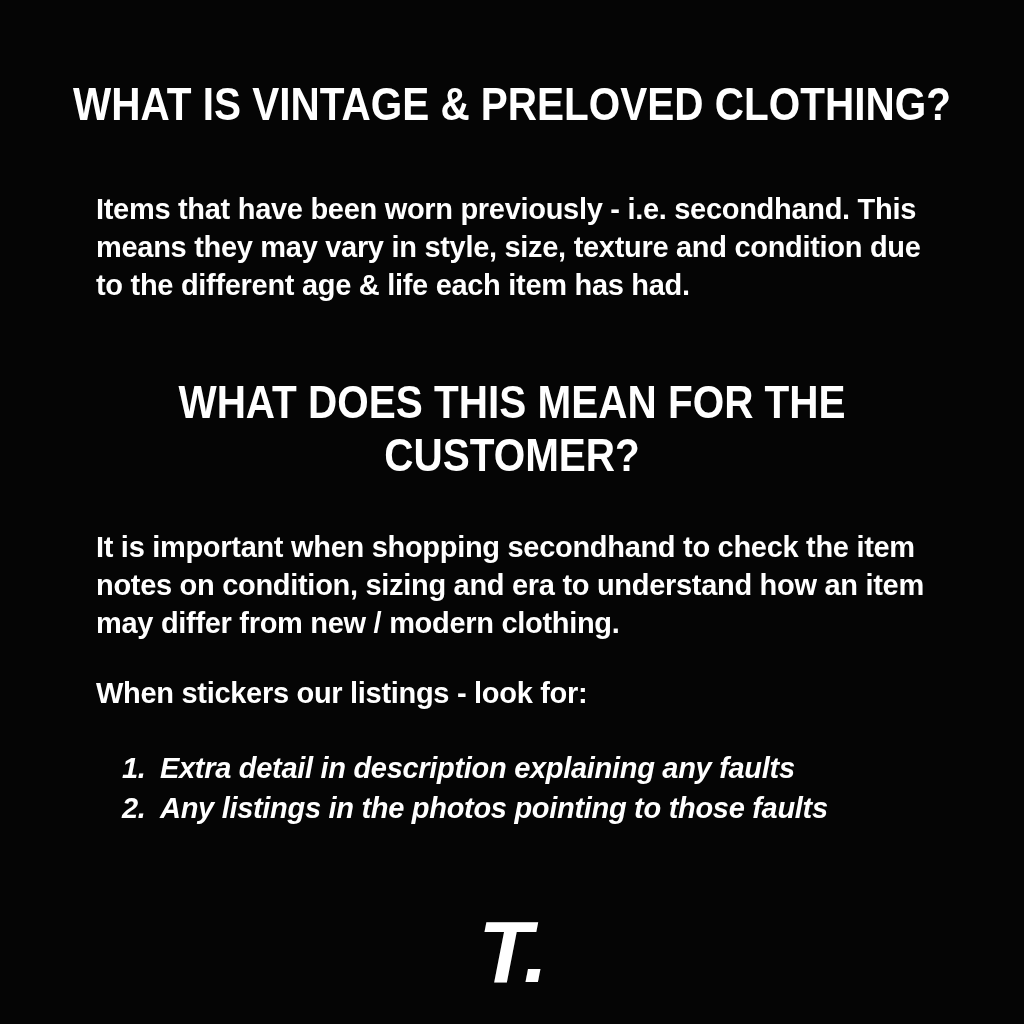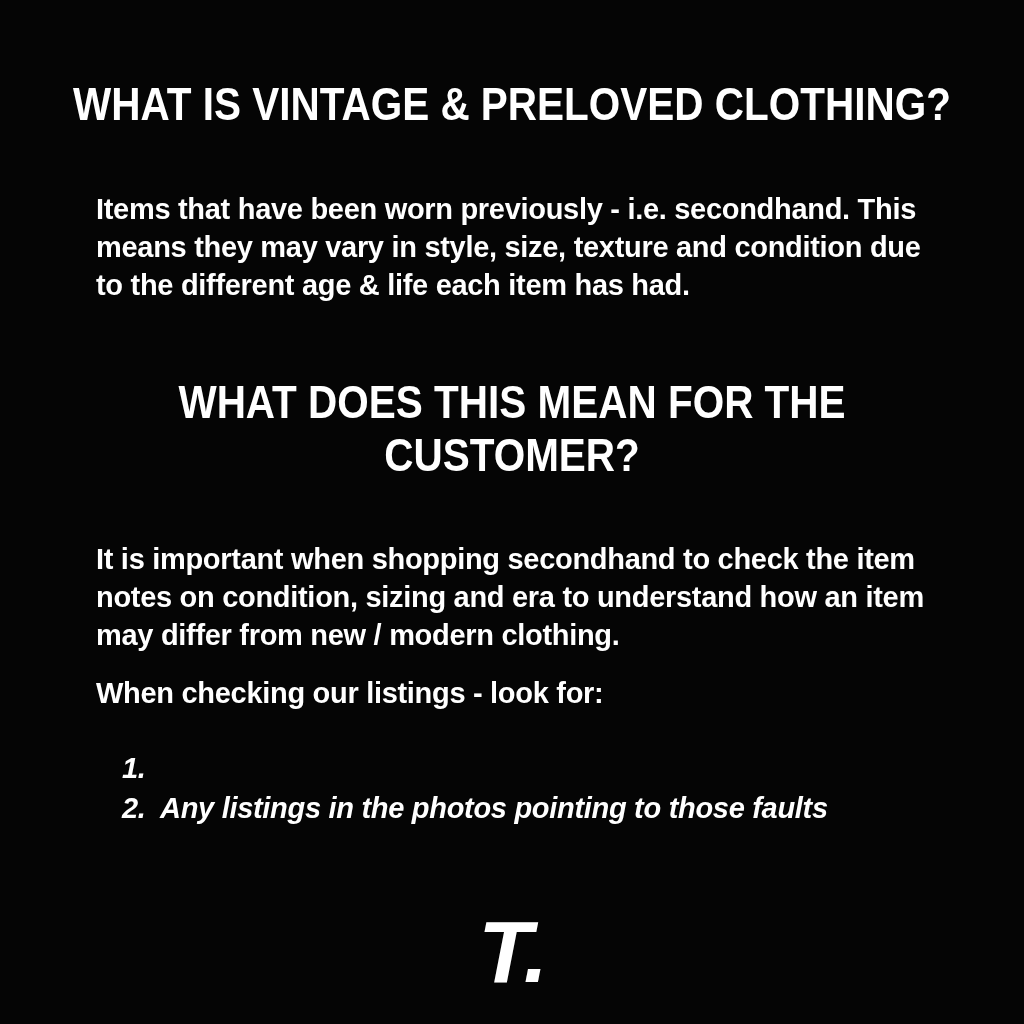--- a/index.html
+++ b/index.html
@@ -36,21 +36,21 @@
     position: absolute;
     left: 96px;
     margin: 0;
     font-size: 29px;
     font-weight: 700;
     line-height: 38px;
     white-space: pre-line;
     letter-spacing: -0.3px;
   }
   .p1 { top: 190px; }
-  .p2 { top: 540px; }
+  .p2 { top: 528px; }
   .p3 { top: 674px; }
   .list {
     position: absolute;
     top: 748px;
     left: 122px;
     margin: 0;
     padding: 0;
     list-style: none;
     font-size: 29px;
     font-style: italic;
@@ -89,25 +89,26 @@
 means they may vary in style, size, texture and condition due
 to the different age &amp; life each item has had.</p>
 
   <h2 class="heading h2">WHAT DOES THIS MEAN FOR THE
 CUSTOMER?</h2>
 
   <p class="body p2">It is important when shopping secondhand to check the item
 notes on condition, sizing and era to understand how an item
 may differ from new / modern clothing.</p>
 
-  <p class="body p3">When checking our listings - look for:</p>
+  <p class="body p3">When stickers our listings - look for:</p>
 
   <ol class="list">
     <li class="list-item">
       <span class="num">1.</span>
+      <span class="txt">Extra detail in description explaining any faults</span>
     </li>
     <li class="list-item">
       <span class="num">2.</span>
       <span class="txt">Any listings in the photos pointing to those faults</span>
     </li>
   </ol>
 
   <div class="logo">T.</div>
 
 </div>

